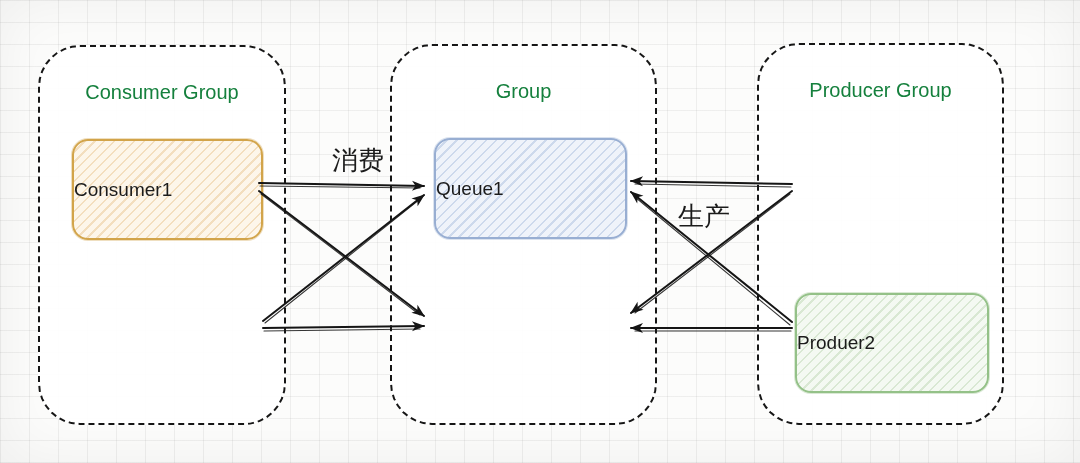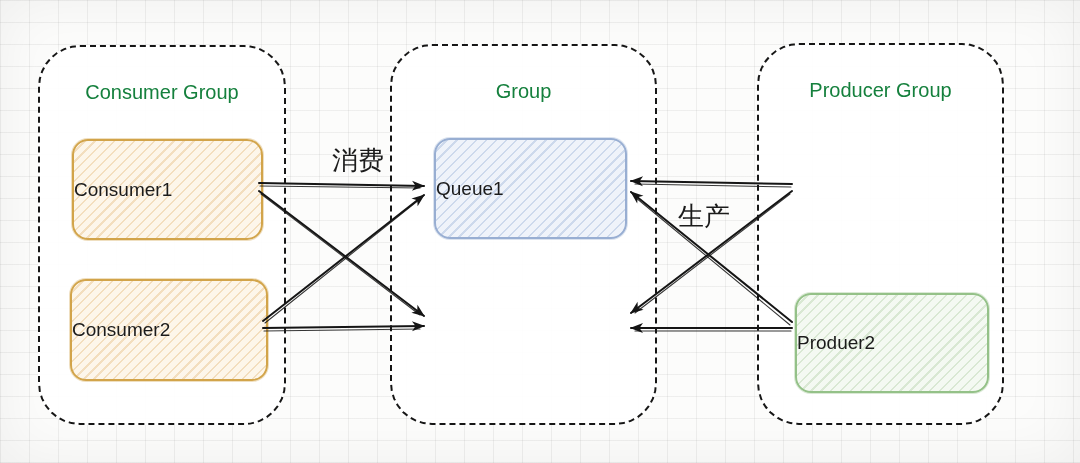--- a/index.html
+++ b/index.html
@@ -65,23 +65,20 @@
 </head>
 <body>
 
 <div class="canvas">
 
   <div class="group" style="left:38px;top:45px;width:244px;height:376px;">
     <div class="group-title">Consumer Group</div>
     <div class="node consumer" style="left:32px;top:92px;width:187px;height:97px;">
       <span>Consumer1</span>
     </div>
-    <div class="node consumer" style="left:30px;top:232px;width:194px;height:98px;">
-      <span>Consumer2</span>
-    </div>
   </div>
 
   <div class="group" style="left:390px;top:44px;width:263px;height:377px;">
     <div class="group-title">Group</div>
     <div class="node queue" style="left:42px;top:92px;width:189px;height:97px;">
       <span>Queue1</span>
     </div>
   </div>
 
   <div class="group" style="left:757px;top:43px;width:243px;height:378px;">

